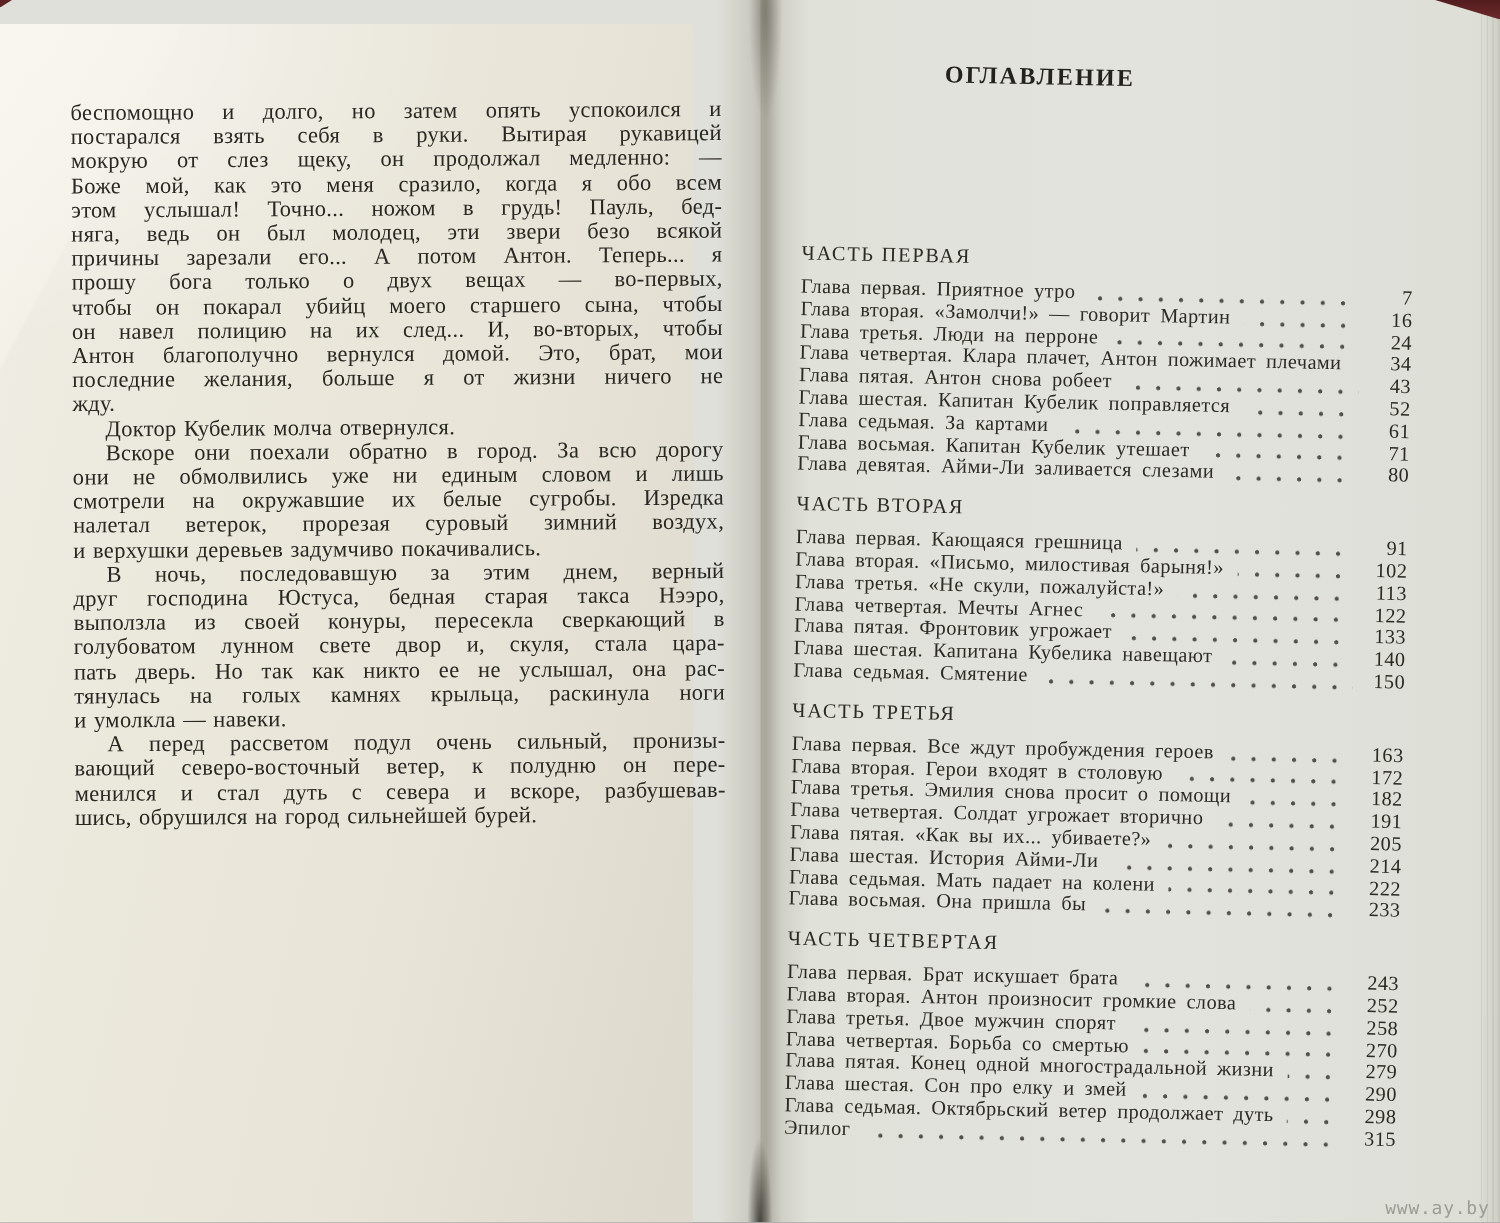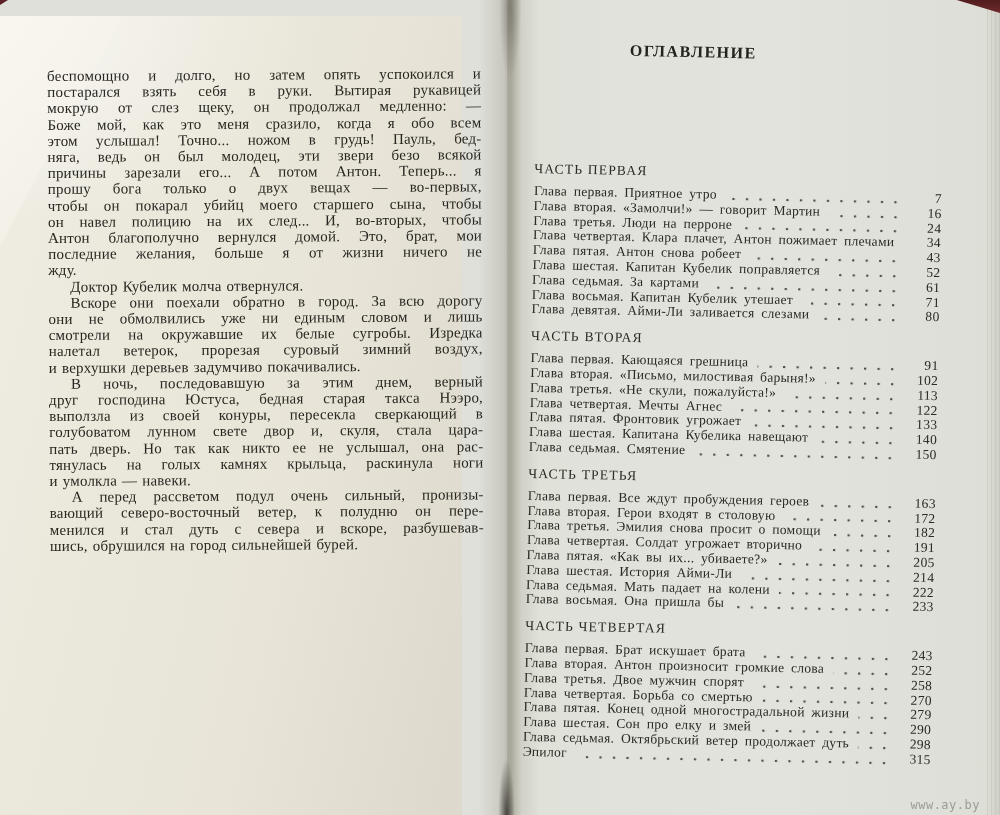--- a/index.html
+++ b/index.html
@@ -103,21 +103,21 @@
     background: linear-gradient(to bottom, #521c1f, #6d2a2b);
     clip-path: polygon(6% 0, 100% 0, 100% 100%);
   }
   .cover-corner-tl {
     position: absolute; top: 0; left: 0;
     width: 8px; height: 5px;
     background: #5d2024;
     clip-path: polygon(0 0, 100% 0, 0 100%);
   }
   .watermark {
-    position: absolute; right: 20px; bottom: 3px;
+    position: absolute; right: 7px; bottom: 3px;
     font-family: "DejaVu Sans Mono", monospace;
     font-size: 12px; letter-spacing: 0.5px;
     color: #9a9d93;
   }
 </style>
 </head>
 <body>
 
 <div class="photo">
 

